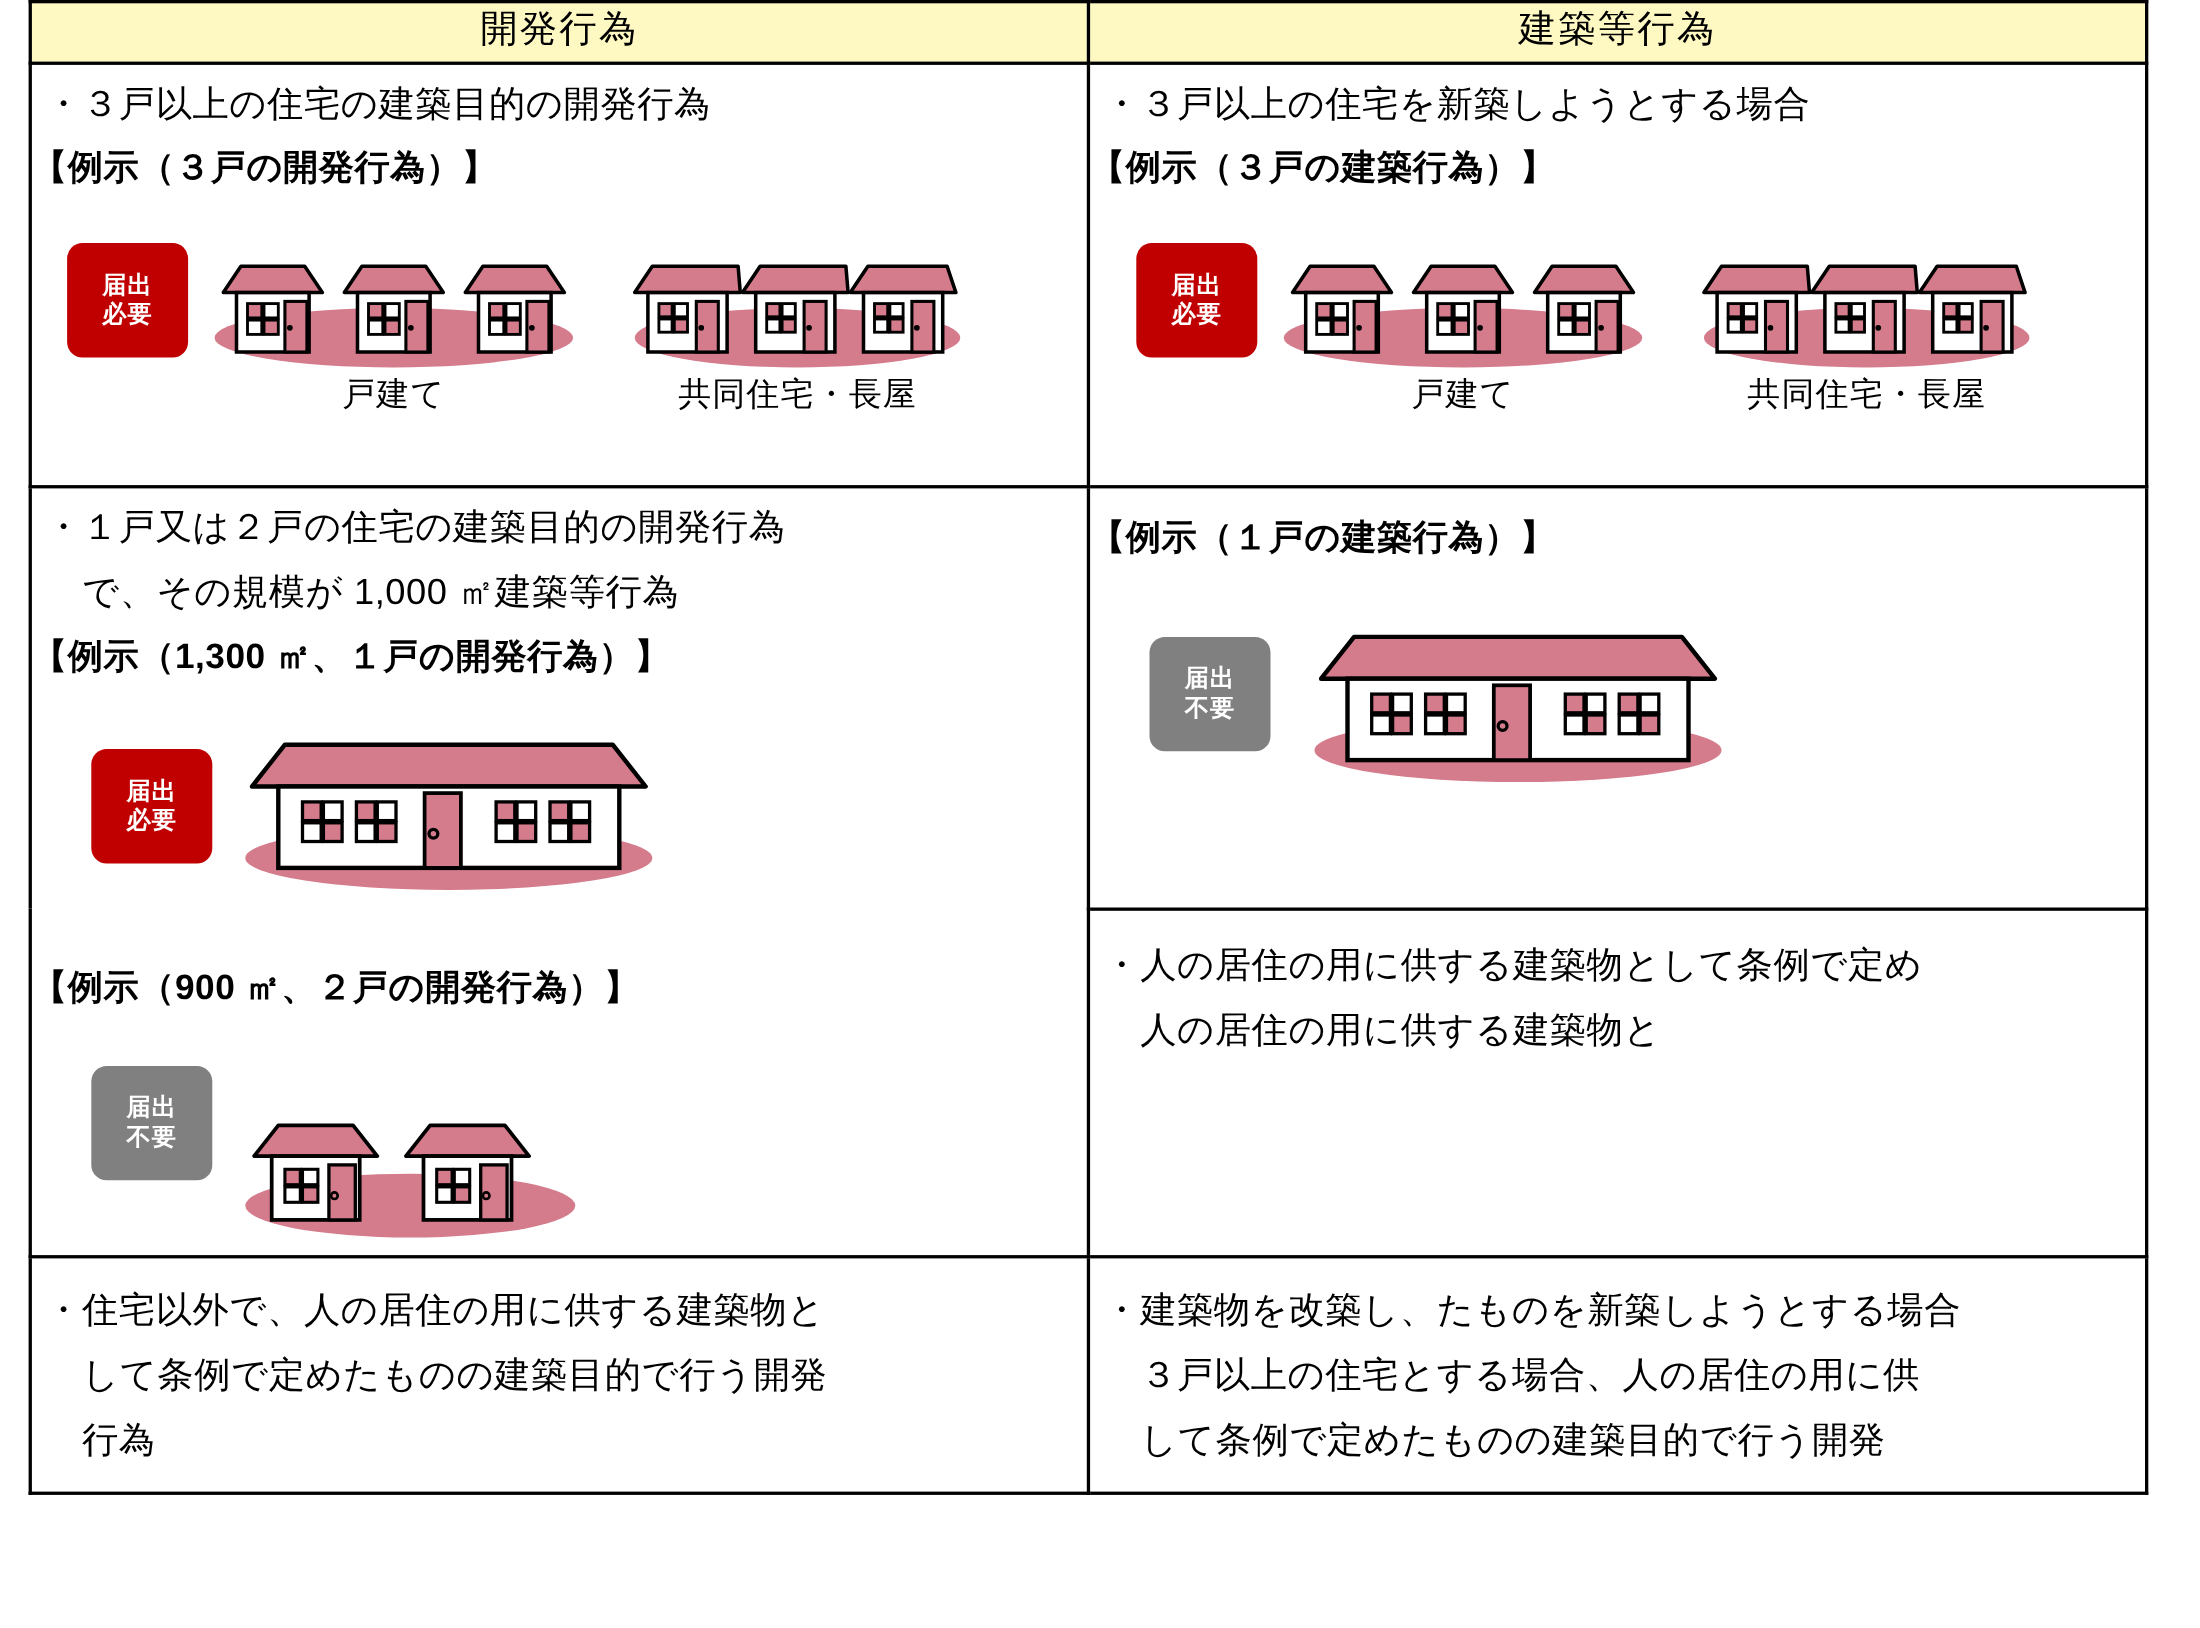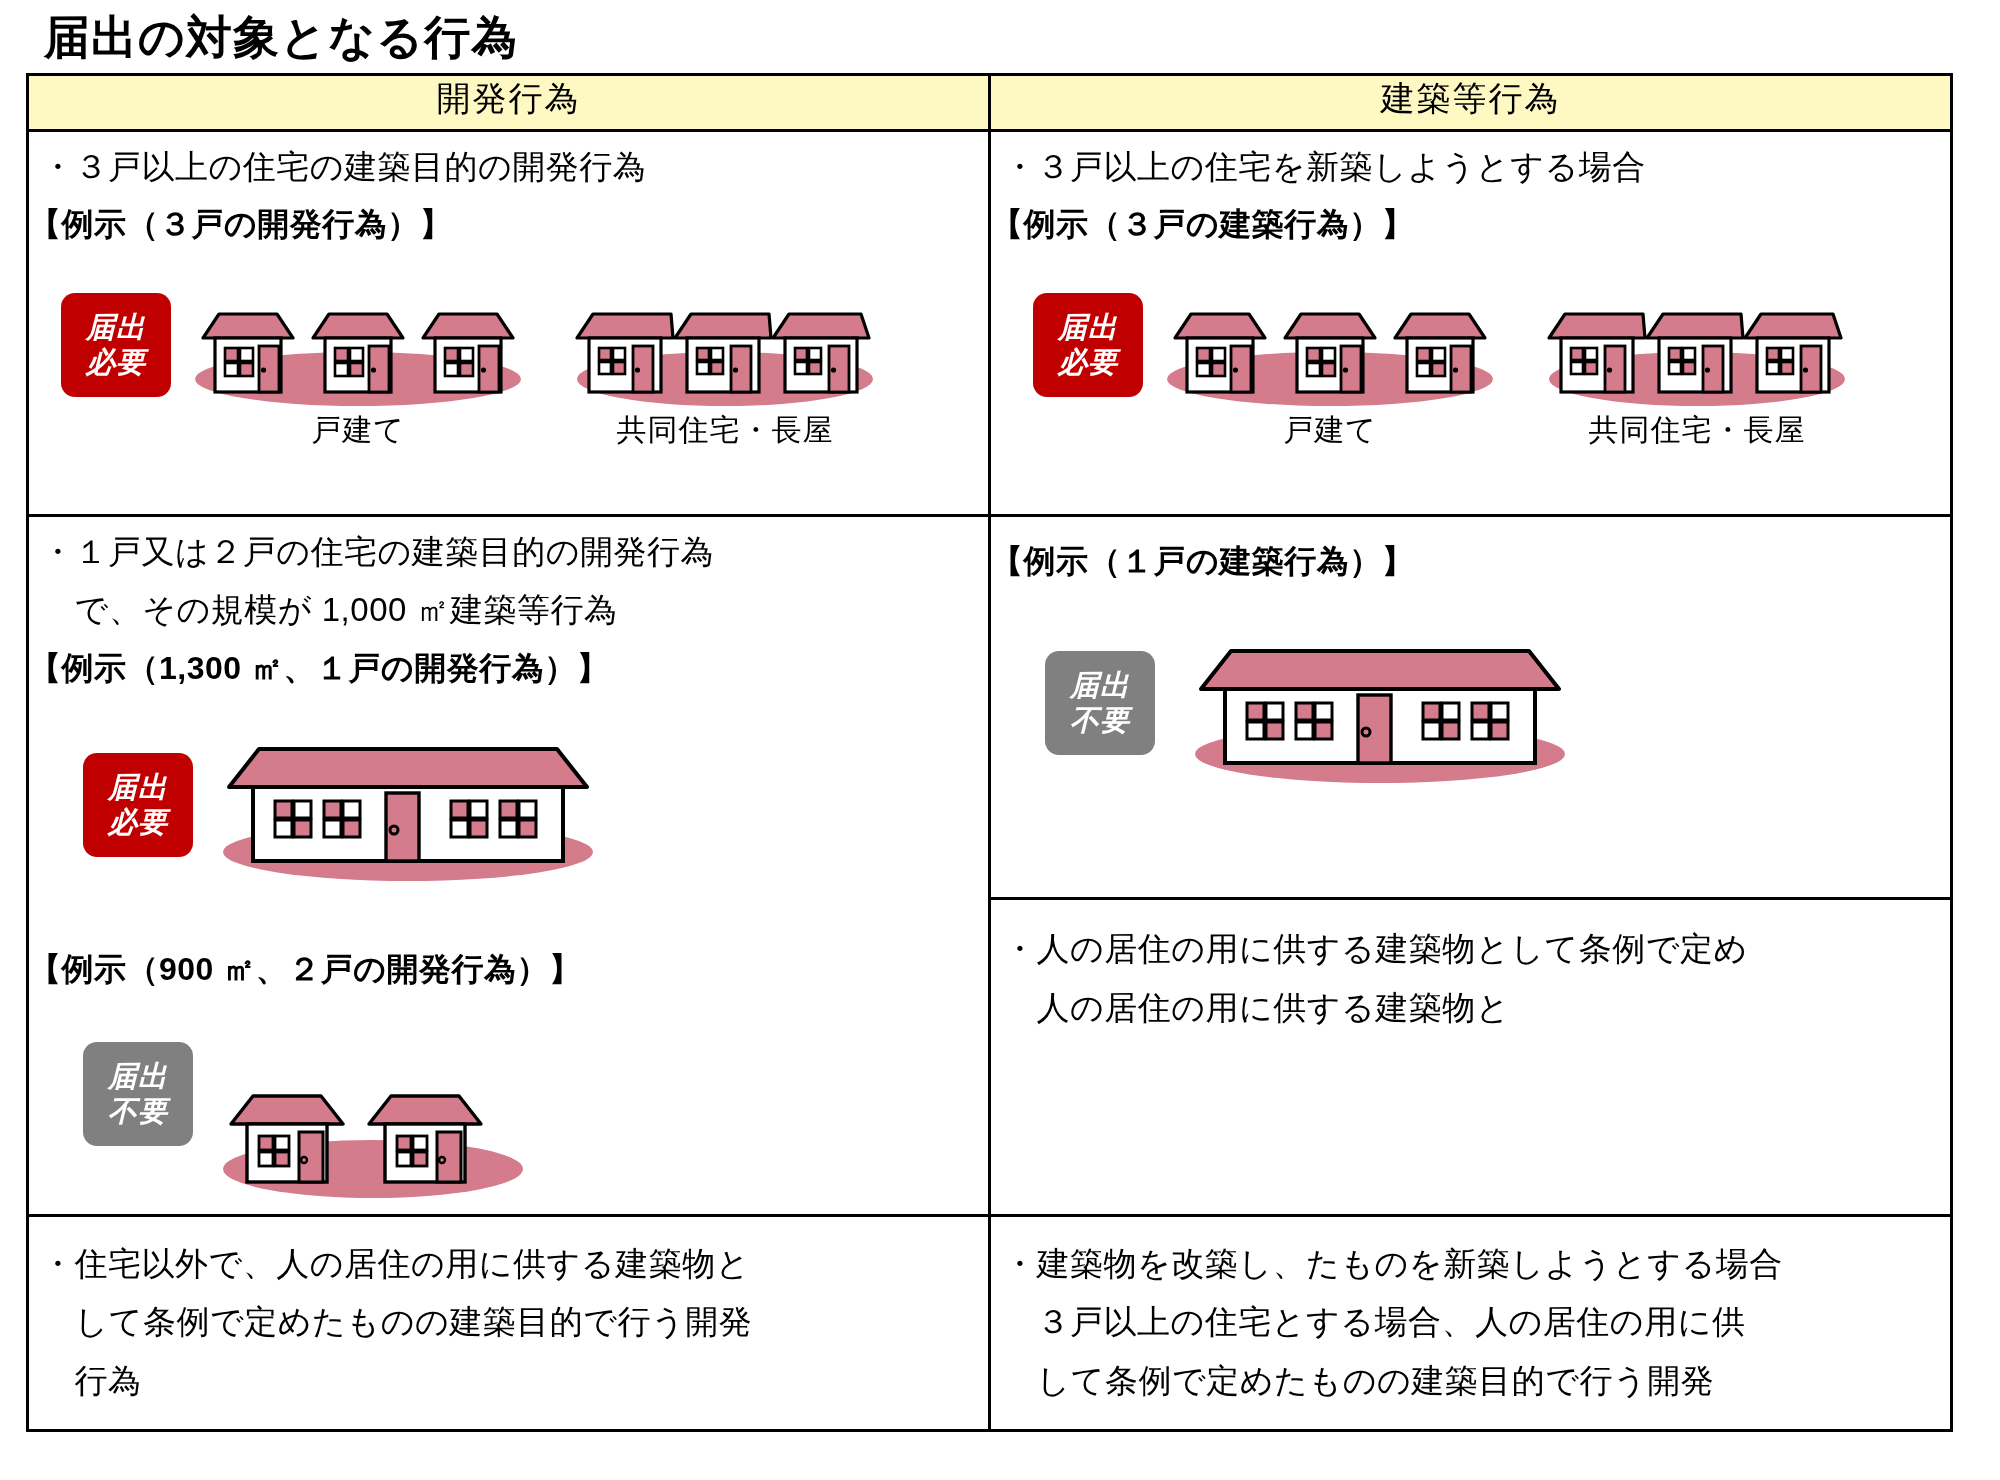--- a/index.html
+++ b/index.html
@@ -64,26 +64,25 @@
     white-space: pre-wrap;
   }
 
   
   .badge {
     width: 110px; height: 104px;
     border-radius: 14px;
     display: flex; flex-direction: column;
     align-items: center; justify-content: center;
     color: #ffffff;
-    font-size: 29px;
+    font-size: 22px;
     font-weight: bold;
     line-height: 1.22;
     letter-spacing: 1px;
     flex: 0 0 auto;
-    font-style: italic;
   }
   .badge.required { background: #c00000; }
   .badge.notrequired { background: #808080; }
 
   
   .illus-row {
     display: flex;
     align-items: flex-end;
     margin-top: 16px;
   }
@@ -108,21 +107,20 @@
     z-index: 3;
   }
 
   svg { display: block; }
 </style>
 </head>
 <body>
 
 <div class="page">
 
-  <div class="page-title">届出の対象となる行為</div>
 
   <table class="matrix">
     <colgroup>
         <col style="width:962px">
         <col style="width:962px">
       </colgroup>
     <tbody>
         <tr>
       <th class="colhead">開発行為</th>
       <th class="colhead">建築等行為</th>

